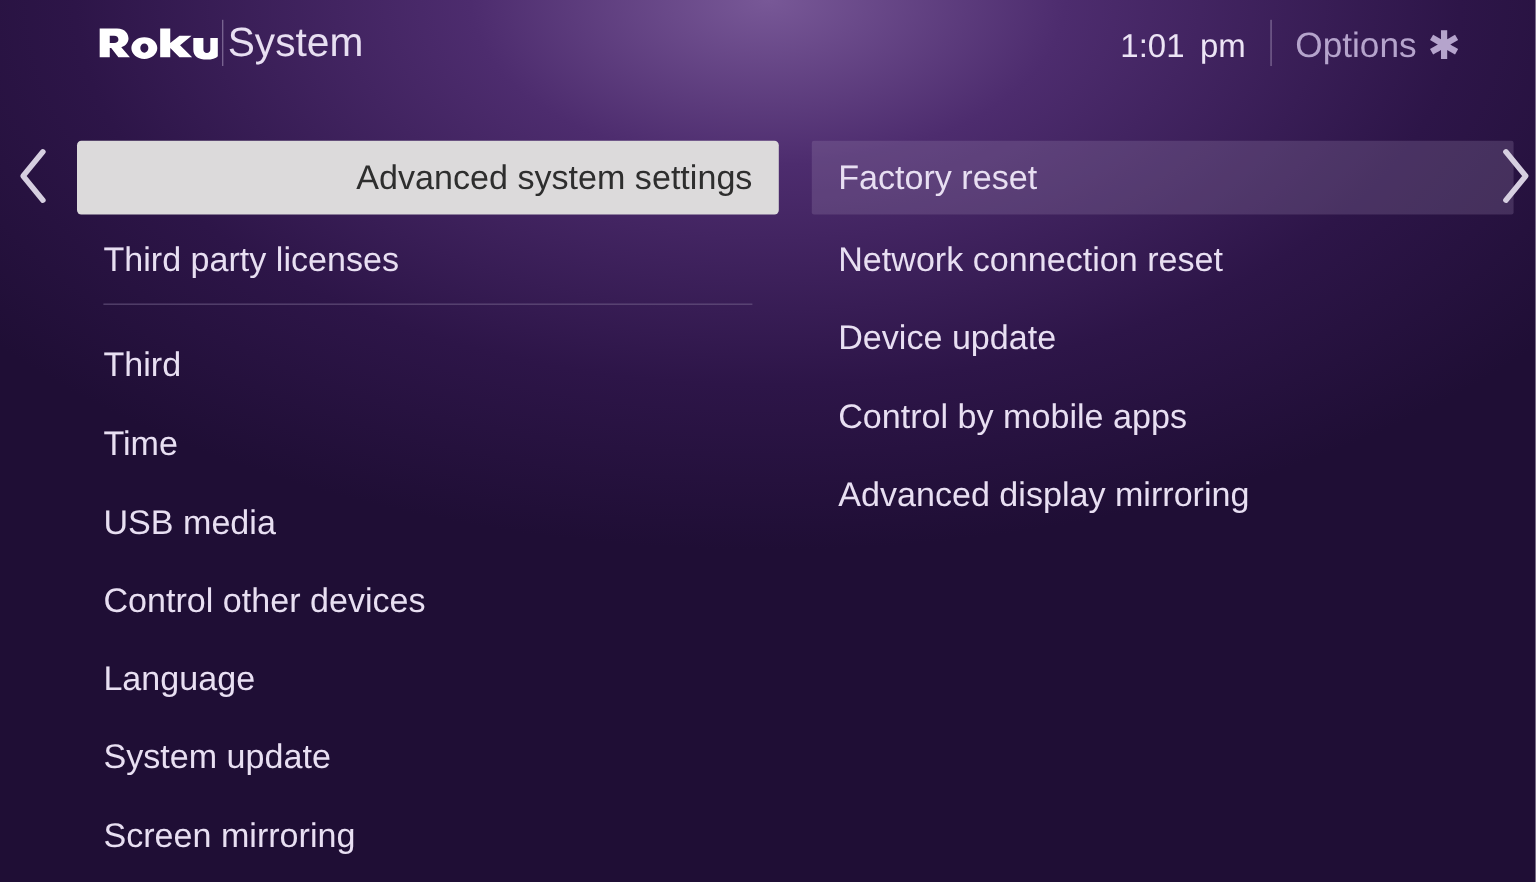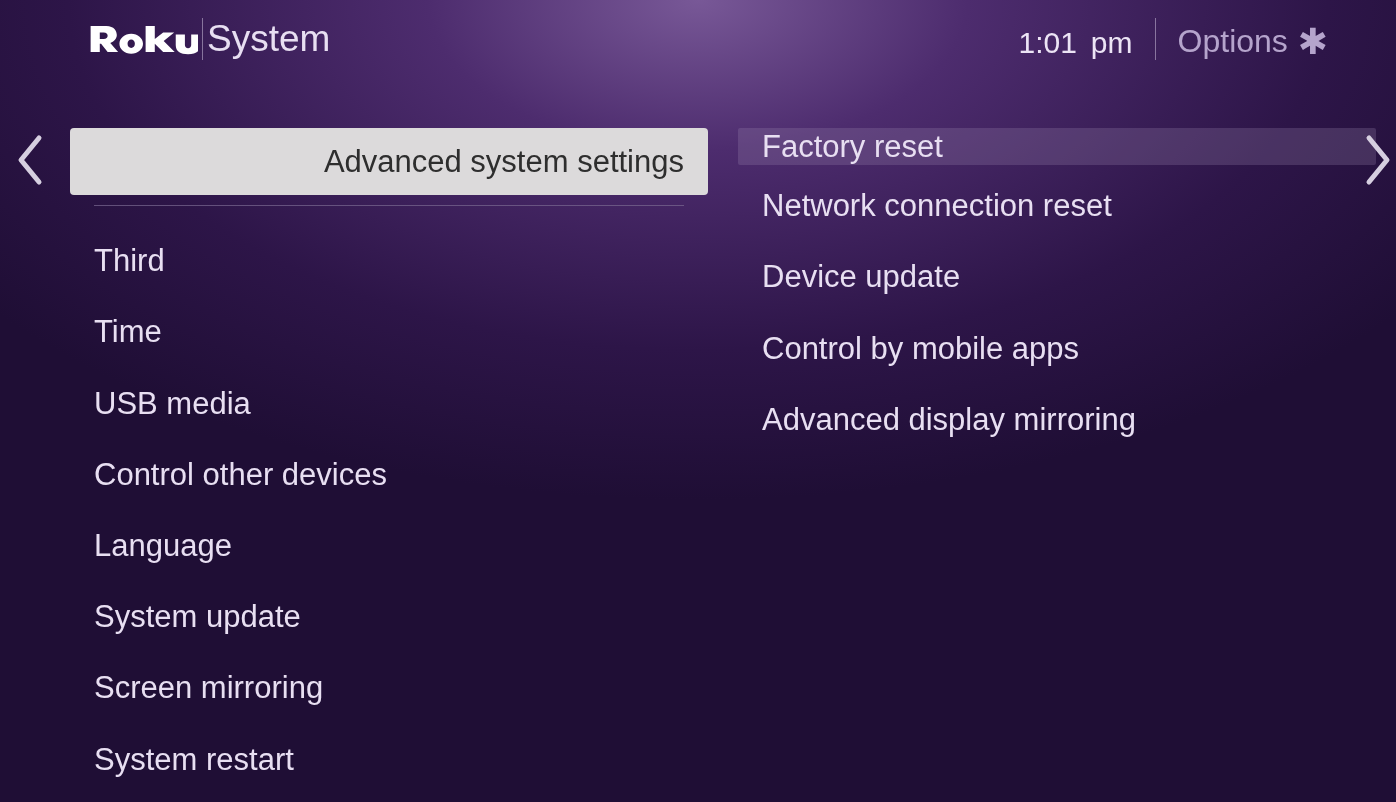--- a/index.html
+++ b/index.html
@@ -133,21 +133,21 @@
       border-radius: 4px;
       font-weight: 400;
       padding: 15px 24px;
       text-align: right;
     }
     
     .menu-item.sub-highlighted {
       background: rgba(160, 140, 180, 0.25);
       color: #e8dff2;
       border-radius: 2px;
-      padding: 0 24px;
+      padding: 15px 24px;
     }
     
     .menu-divider {
       border: none;
       border-top: 1px solid #7a6a92;
       margin: 8px 24px 24px 24px;
       opacity: 0.7;
     }
   </style>
 </head>
@@ -181,20 +181,21 @@
 
 <div class="content">
   <div class="nav-chevron nav-chevron-left">
     <svg width="32" height="56" viewBox="0 0 32 56" fill="none" stroke="#d6cfe0" stroke-width="5" stroke-linecap="round" stroke-linejoin="round">
       <polyline points="25,6 7,28 25,50"></polyline>
     </svg>
   </div>
 
   <div class="left-panel">
     <div class="menu-item selected">Advanced system settings</div>
+    <div class="menu-item">Third party licenses</div>
     <hr class="menu-divider">
     <div class="menu-item">Third</div>
     <div class="menu-item">Time</div>
     <div class="menu-item">USB media</div>
     <div class="menu-item">Control other devices</div>
     <div class="menu-item">Language</div>
     <div class="menu-item">System update</div>
     <div class="menu-item">Screen mirroring</div>
     <div class="menu-item">System restart</div>
 

